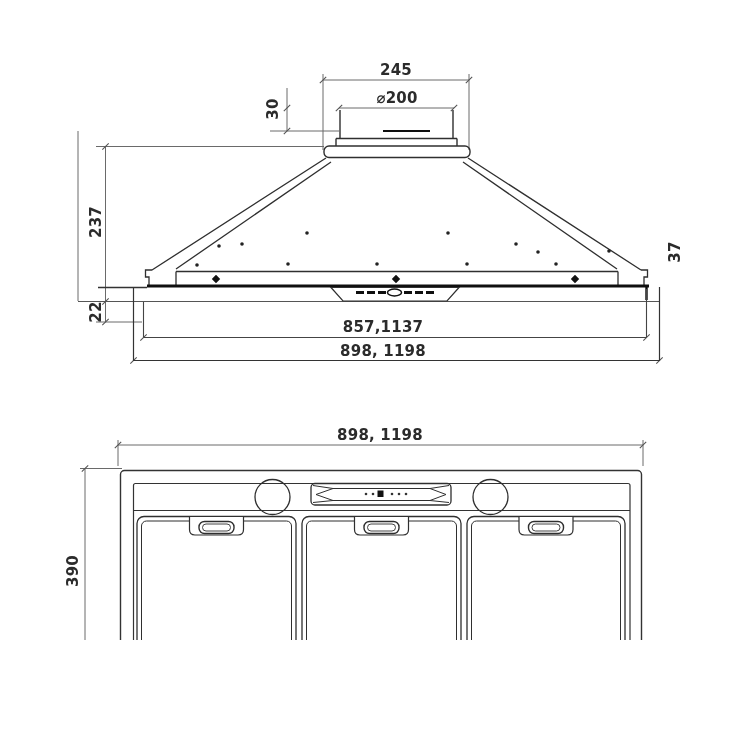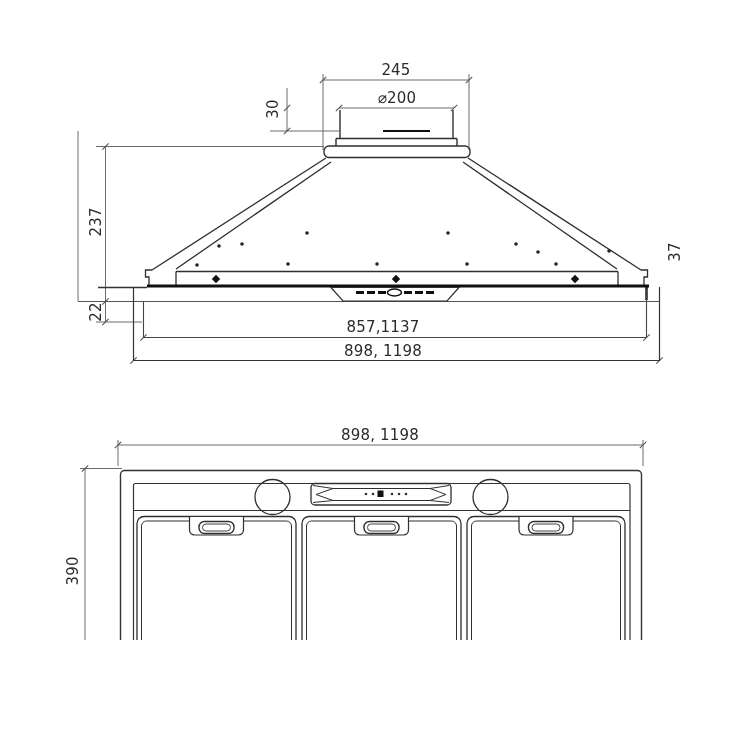--- a/index.html
+++ b/index.html
@@ -1,16 +1,16 @@
 <!DOCTYPE html>
 <html><head>
 <meta charset="utf-8">
 <style>
   html,body{margin:0;padding:0;background:#ffffff;}
-  .stage{width:750px;height:640px;position:relative;background:#ffffff;overflow:hidden;}
+  .stage{width:750px;height:640px;position:relative;background:#ffffff;overflow:hidden;font-weight:bold;}
   svg{display:block;}
   text{font-family:"DejaVu Sans","Liberation Sans",sans-serif;font-size:15px;fill:#2b2b2b;}
   .dim-label{letter-spacing:0.2px;}
 </style>
 </head>
 <body>
 
 <div class="stage">
 <svg width="750" height="750" viewBox="0 0 750 750">
 

